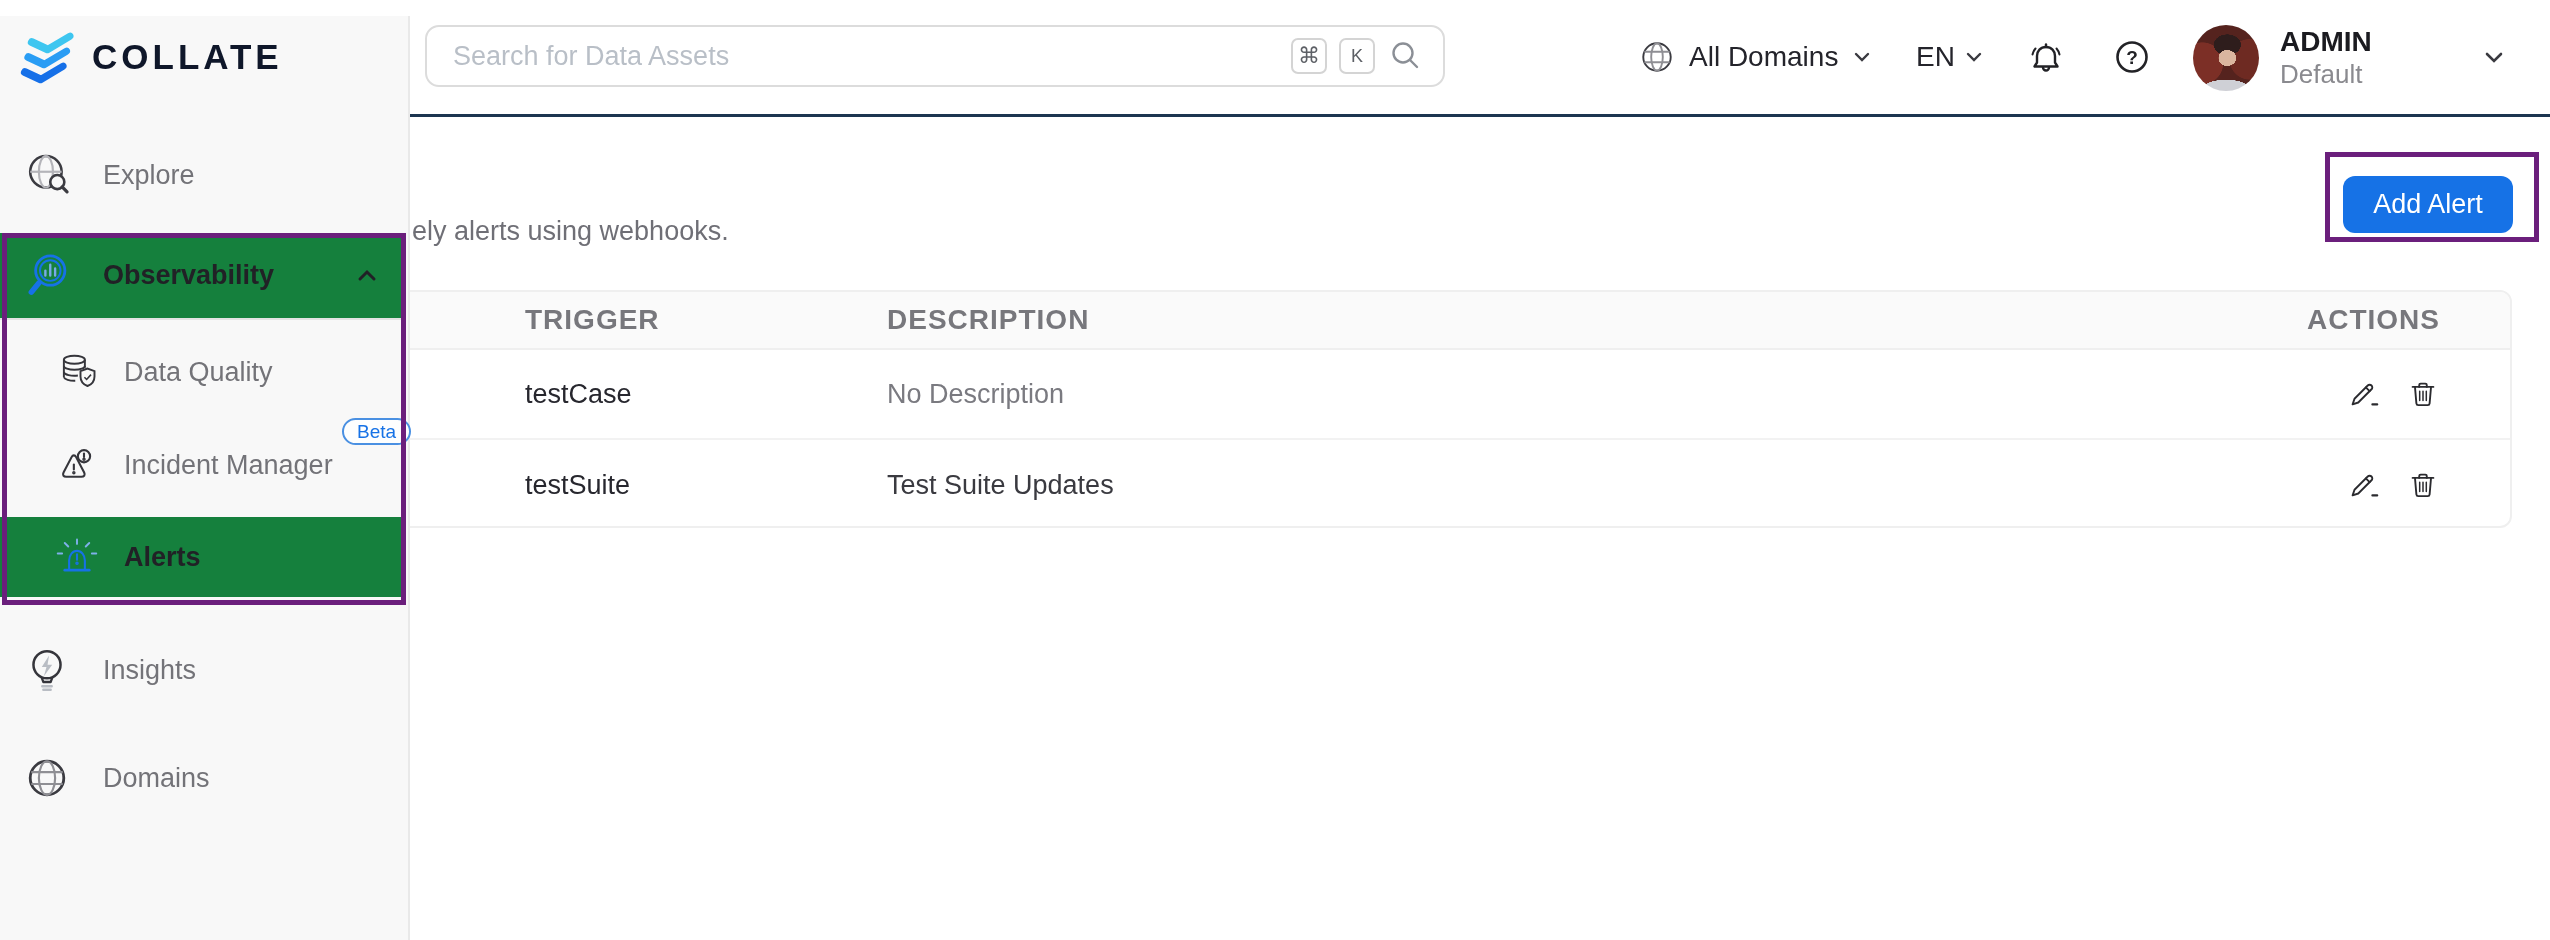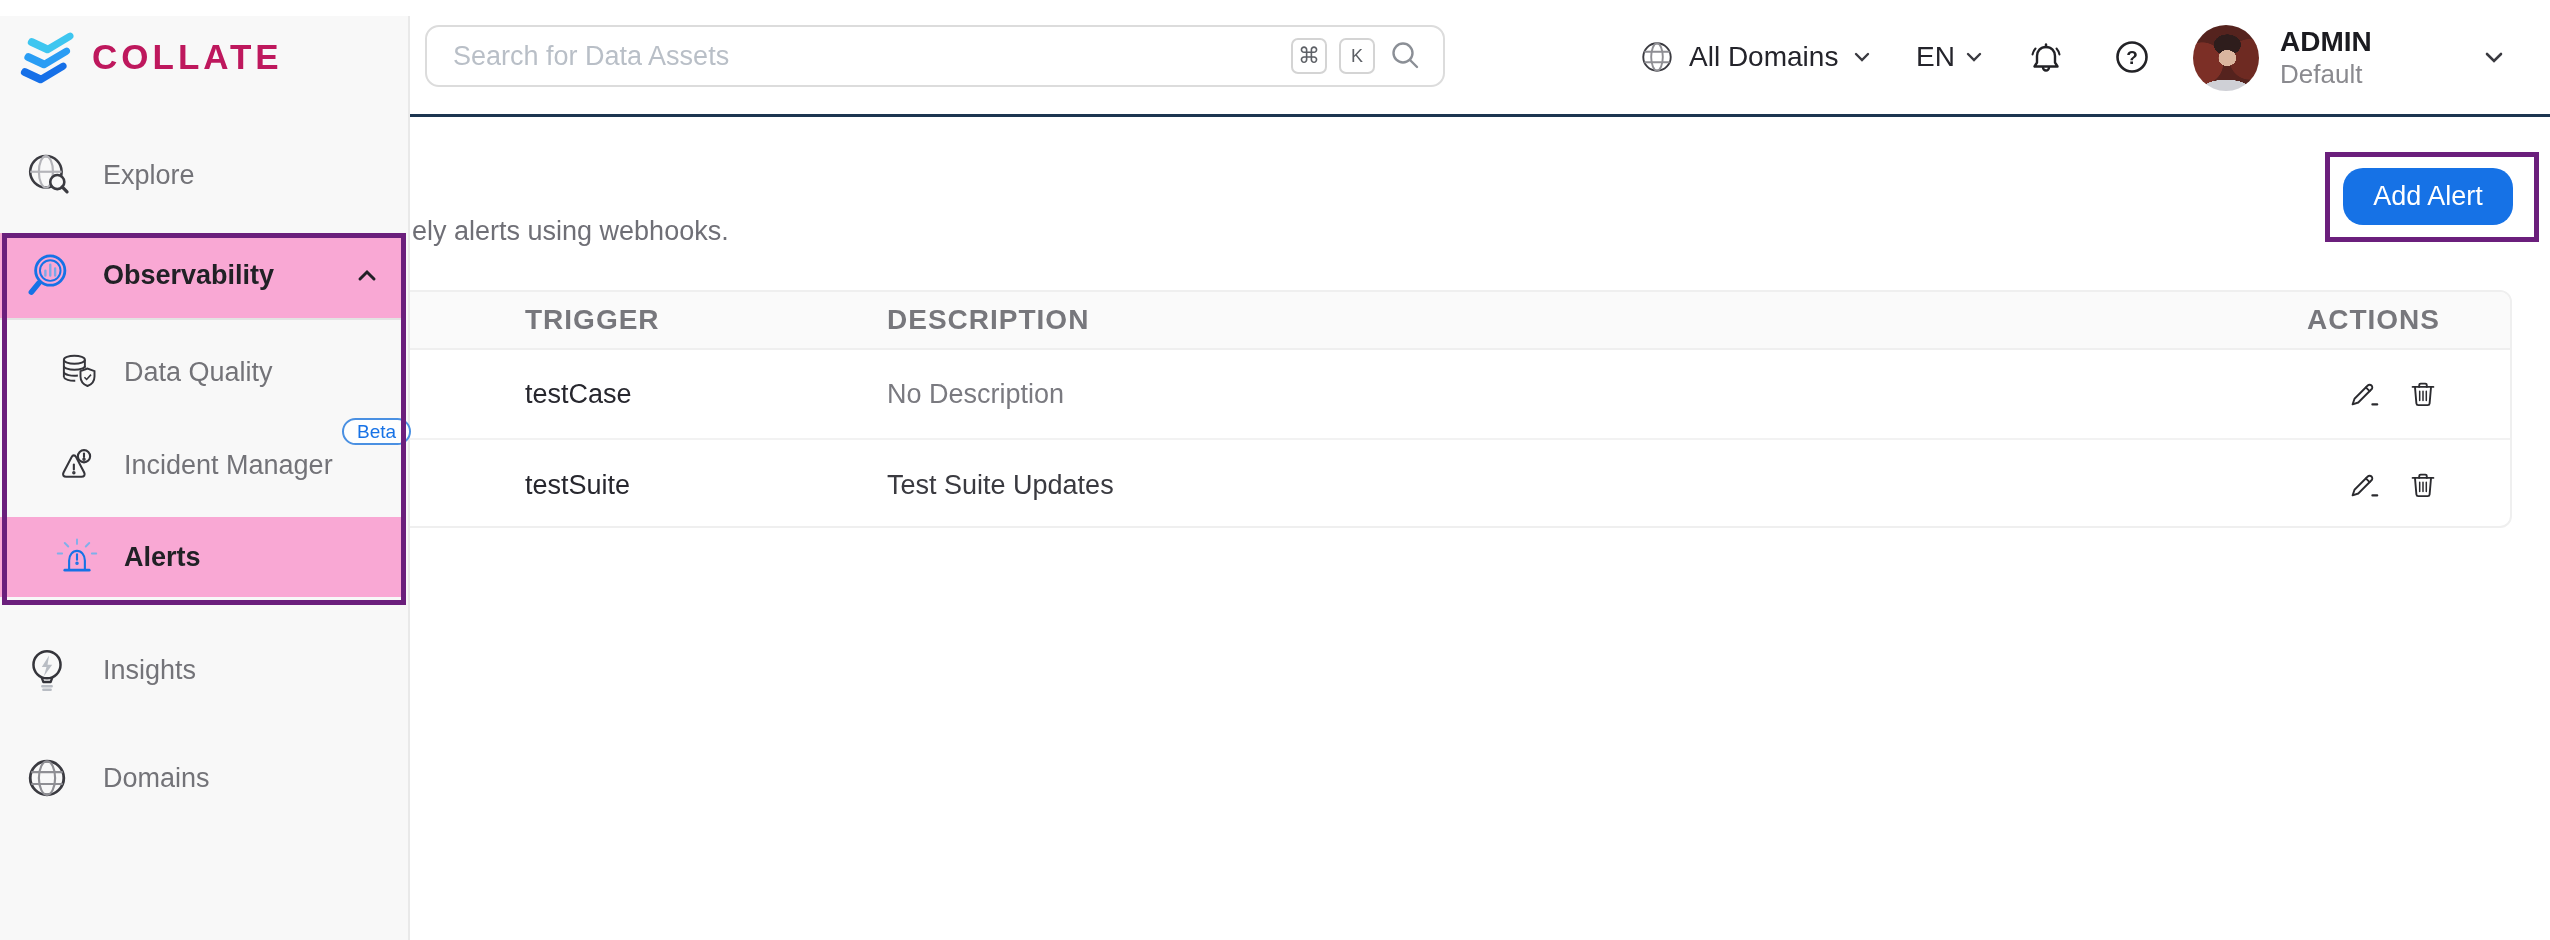--- a/index.html
+++ b/index.html
@@ -31,46 +31,46 @@
       radial-gradient(ellipse 34% 26% at 52% 30%, #2e1d1c 0 60%, rgba(0,0,0,0) 61%),
       radial-gradient(ellipse 55% 20% at 50% 95%, #cfd0d6 0 60%, rgba(0,0,0,0) 61%),
       radial-gradient(circle at 14% 58%, #7c2f26 0 30%, rgba(0,0,0,0) 31%),
       radial-gradient(circle at 86% 52%, #6e2a22 0 30%, rgba(0,0,0,0) 31%),
       #55231e; }
 
   
   .sidebar { position:absolute; left:0; top:16px; width:410px; height:924px;
     background:#f8f8f8; border-right:2px solid #e9e9e9; z-index:20; }
   .logo { position:absolute; left:18px; top:12px; display:flex; align-items:center; gap:14px; }
-  .logo-text { font-size:35px; font-weight:bold; letter-spacing:4px; color:#be185d; }
+  .logo-text { font-size:35px; font-weight:bold; letter-spacing:4px; color:#0f172a; }
 
   .side-item { position:absolute; left:0; width:406px; display:flex; align-items:center; }
   .side-item .icon-box { display:flex; align-items:center; justify-content:center; }
   .top-item .icon-box { margin-left:20px; width:54px; }
   .sub-item .icon-box { margin-left:56px; width:42px; }
   .top-item .item-label { margin-left:29px; }
   .sub-item .item-label { margin-left:26px; }
   .item-label { font-size:27px; color:#737378; }
   .item-active .item-label { color:#212126; font-weight:bold; }
-  .row-active { background:#f9a8d4; }
+  .row-active { background:#15803d; }
   .chevron-right { position:absolute; right:26px; display:flex; }
 
   .beta-badge { position:absolute; left:342px; top:402px; height:27px; padding:0 13px;
     border:2px solid #4a90e2; border-radius:14px; color:#1672e6; font-size:19px;
     display:flex; align-items:center; background:#fdfefe; z-index:22; }
 
   
   .hl-box { position:absolute; border:5px solid #6b1f7c; z-index:30; pointer-events:none; }
   .hl-sidebar { left:2px; top:233px; width:404px; height:372px; }
   .hl-button { left:2325px; top:152px; width:214px; height:90px; }
 
   
   .desc-fragment { position:absolute; left:412px; top:216px; font-size:27px; color:#6f6f76; z-index:5; }
-  .add-alert-btn { position:absolute; left:2343px; top:168px; width:170px; height:57px;
-    background:#1672e6; border:none; border-radius:20px; color:#fff; font-size:27px;
+  .add-alert-btn { position:absolute; left:2343px; top:176px; width:170px; height:57px;
+    background:#1672e6; border:none; border-radius:12px; color:#fff; font-size:27px;
     font-family:"Liberation Sans", sans-serif; cursor:pointer; z-index:5; }
 
   .alerts-table { position:absolute; left:300px; top:290px; width:2212px; height:238px;
     border:2px solid #efefef; border-radius:12px; background:#fff; overflow:hidden; z-index:5; }
   .t-row { display:grid; grid-template-columns:362px 1fr 330px; align-items:center;
     padding-left:223px; padding-right:70px; }
   .t-head { height:58px; background:#fafafa; border-bottom:2px solid #efefef; }
   .t-head .th { font-size:28px; color:#77777c; font-weight:bold; letter-spacing:1px; }
   .th-actions { text-align:right; }
   .t-body-row { height:90px; }

